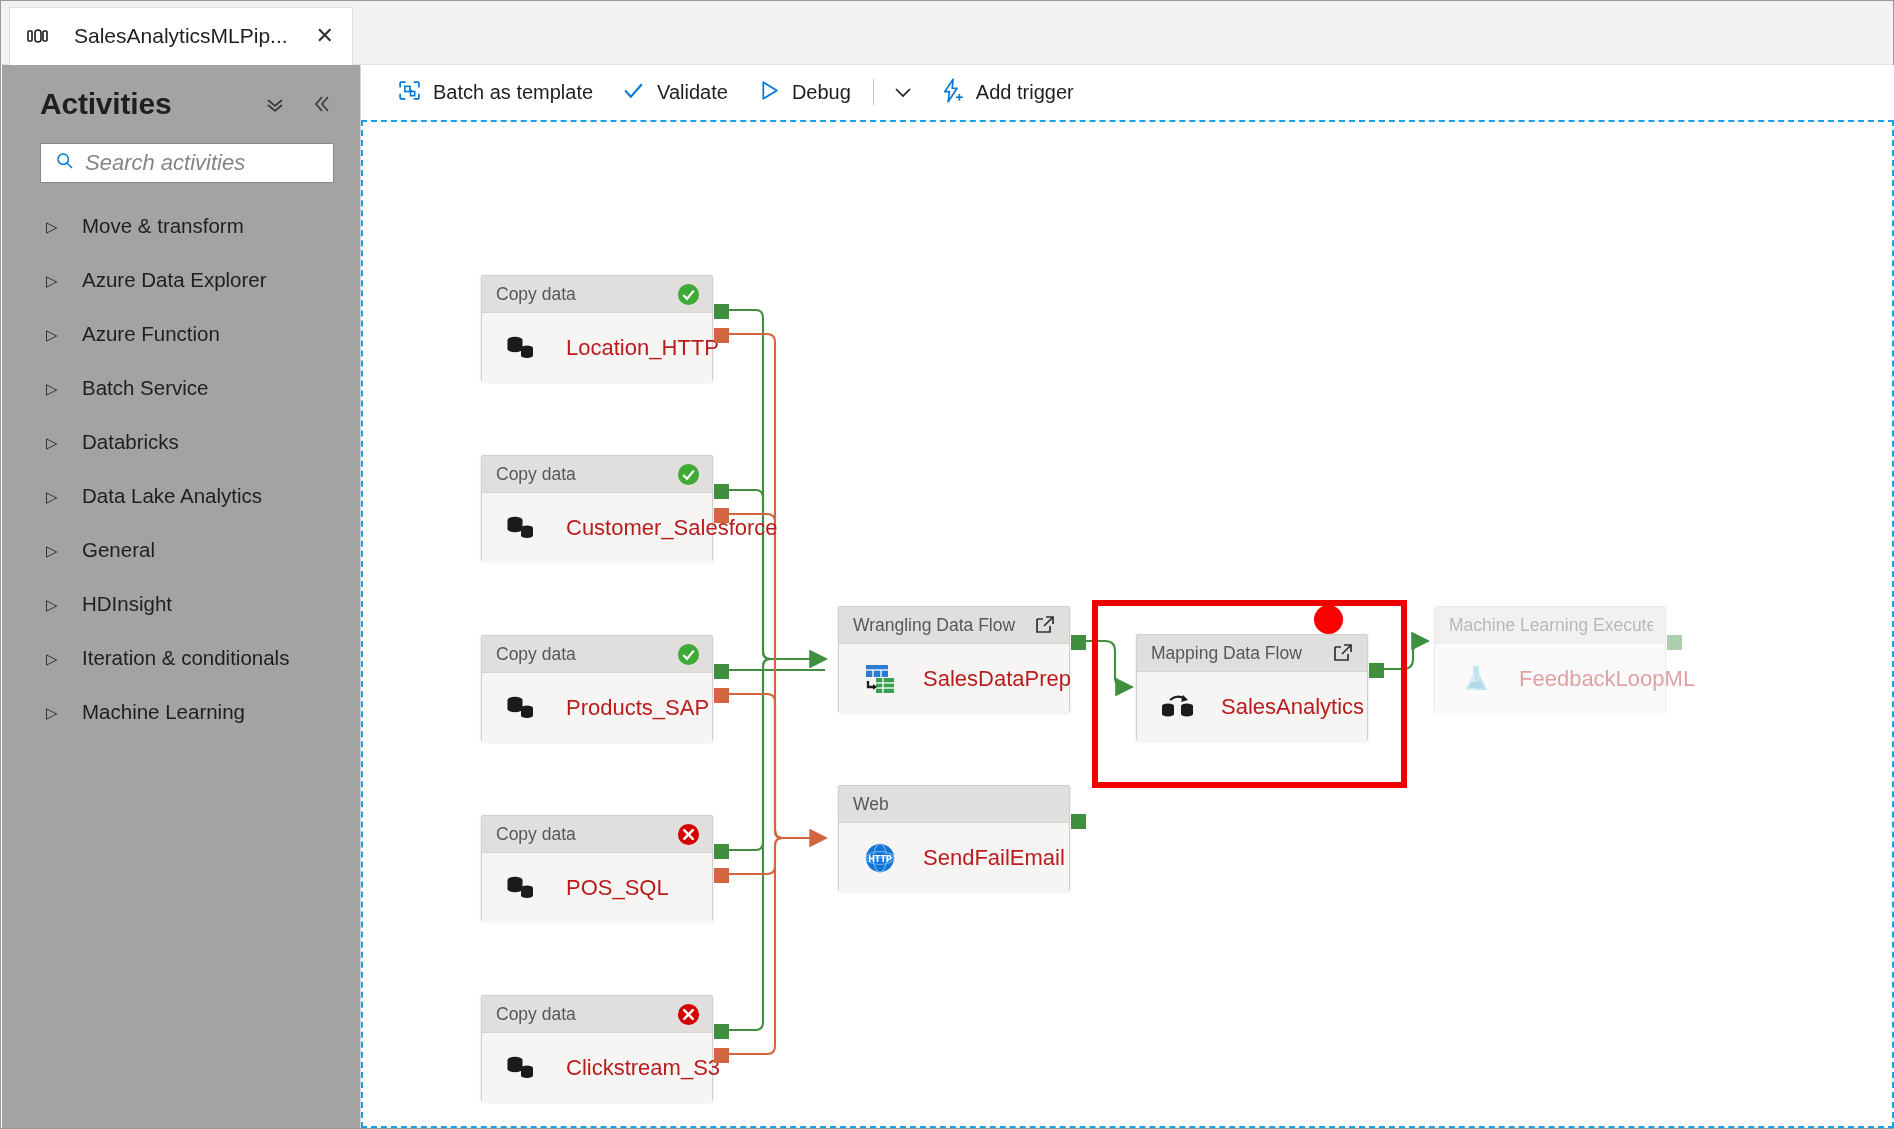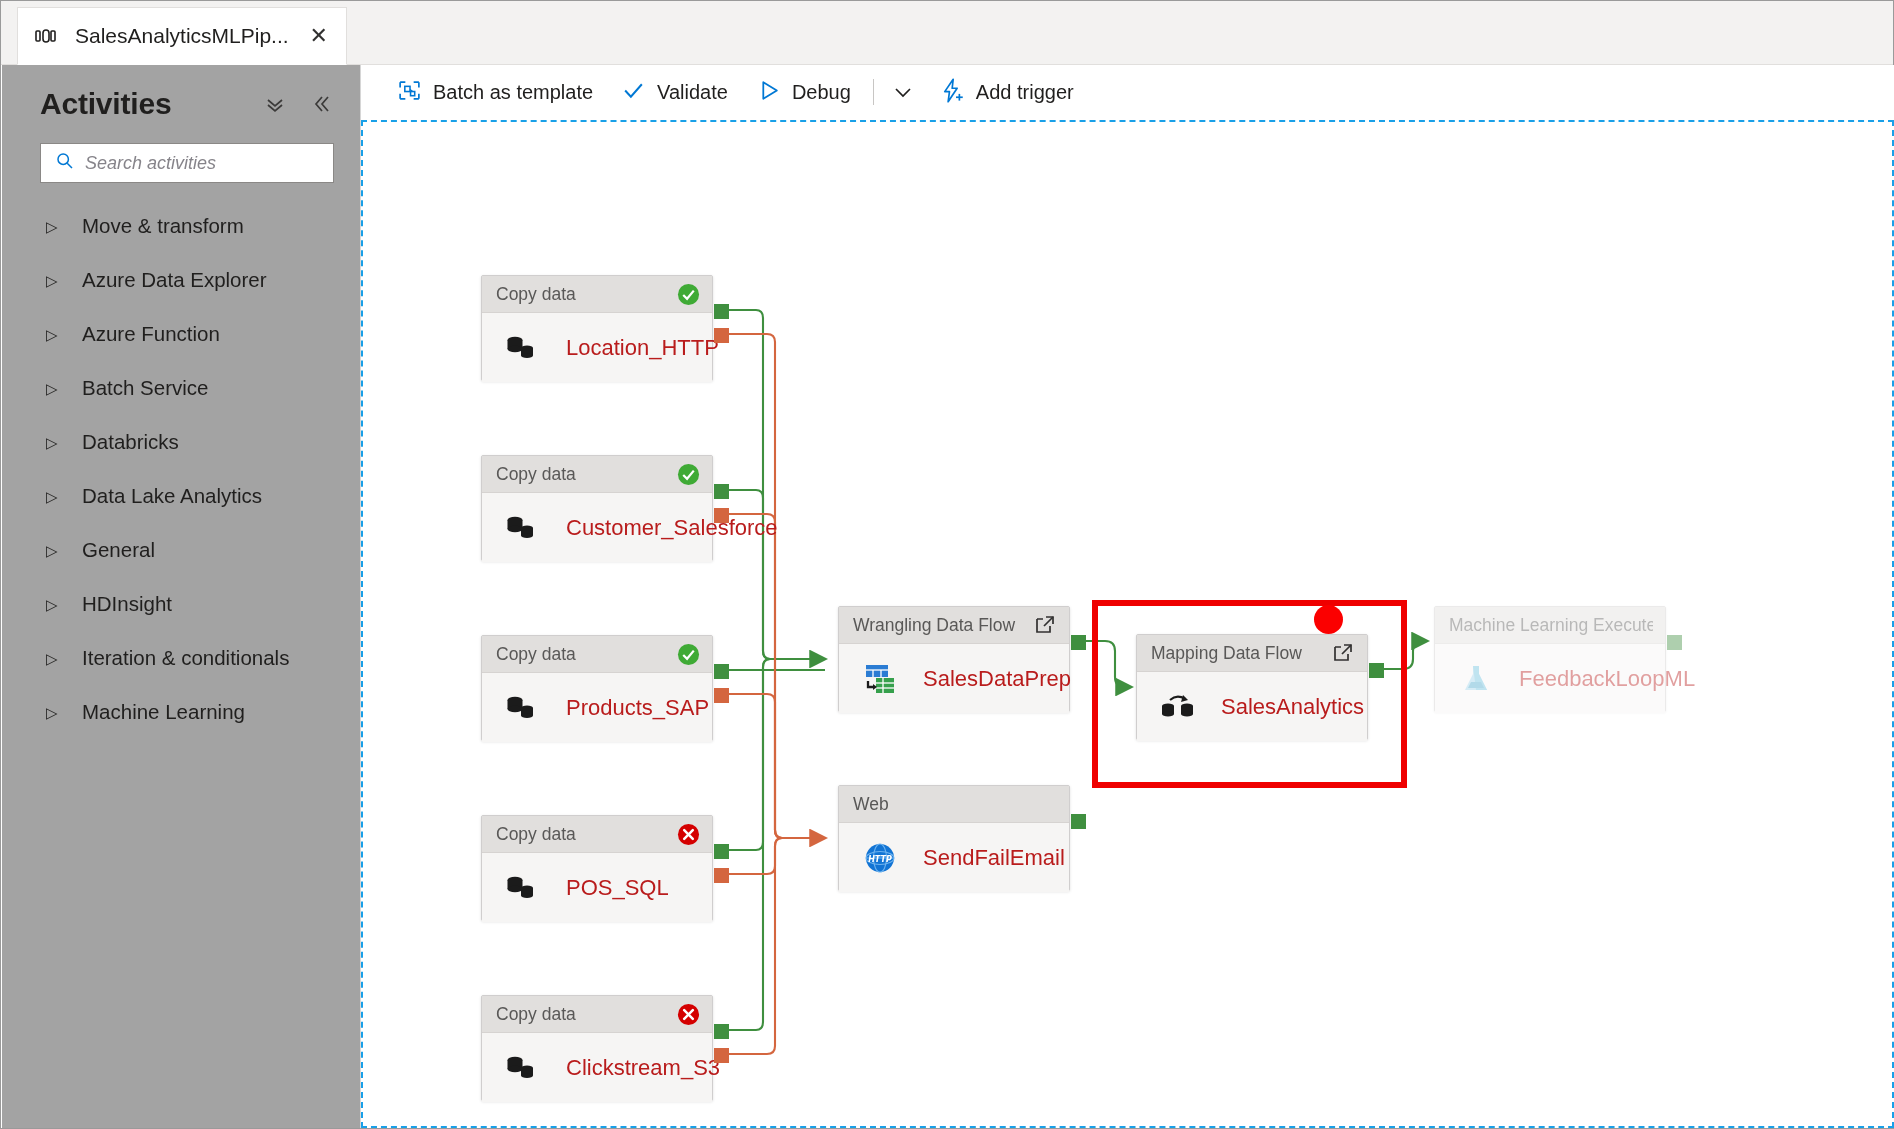--- a/index.html
+++ b/index.html
@@ -17,28 +17,28 @@
   }
 
   
   .tabstrip {
     position: absolute; left: 0; top: 0;
     width: 100%; height: 64px;
     background: #f3f2f1;
     border-bottom: 1px solid #e1dfdd;
   }
   .tab {
-    position: absolute; left: 16px; top: 6px;
+    position: absolute; left: 8px; top: 6px;
     height: 58px; min-width: 295px;
     background: #ffffff;
     border: 1px solid #e1dfdd;
     border-bottom: 1px solid #ffffff;
     display: flex; align-items: center;
     padding: 0 14px 0 16px;
-    gap: 17px;
+    gap: 24px;
   }
   .tab-icon { width: 24px; height: 24px; flex: 0 0 auto; }
   .tab-title {
     font-size: 21px; color: #201f1e;
     white-space: nowrap;
   }
   .tab-close {
     margin-left: auto; width: 26px; height: 26px;
     display: flex; align-items: center; justify-content: center;
     color: #323130; font-size: 22px; line-height: 1;
@@ -73,21 +73,21 @@
     position: relative;
     height: 40px; background: #fff;
     border: 1px solid #8a8886;
     display: flex; align-items: center;
     padding-left: 14px;
   }
   .search-icon { flex: 0 0 auto; margin-right: 10px; }
   .search-input {
     border: 0; outline: 0; background: transparent;
     font-family: "Liberation Sans", sans-serif;
-    font-size: 18px; font-style: italic; color: #605e5c;
+    font-size: 22px; font-style: italic; color: #605e5c;
     width: 100%;
   }
   .search-input::placeholder { color: #86848a; font-style: italic; }
 
   .cat-list { padding-top: 16px; }
   .cat-item {
     display: flex; align-items: center;
     height: 54px; padding-left: 44px;
     cursor: pointer;
   }
@@ -158,21 +158,21 @@
     font-size: 17.5px; color: #595857;
     white-space: nowrap; overflow: hidden;
   }
   .node-status { margin-left: auto; flex: 0 0 auto; display: flex; }
   .node-body {
     height: 69px; background: #f6f5f4;
     display: flex; align-items: center;
     padding-left: 22px; gap: 24px;
   }
   .node-name { font-size: 22px; color: #b91c1c; white-space: nowrap; }
-  .node-icon { flex: 0 0 auto; width: 38px; height: 38px; display: flex; align-items: center; justify-content: center; font-style: italic; }
+  .node-icon { flex: 0 0 auto; width: 38px; height: 38px; display: flex; align-items: center; justify-content: center; }
   .node.dimmed { opacity: 0.42; }
 
   .port {
     position: absolute; width: 15px; height: 15px;
   }
   .port.success { background: #3f8f3f; }
   .port.failure { background: #d4663f; }
 
   .highlight-box {
     position: absolute;

